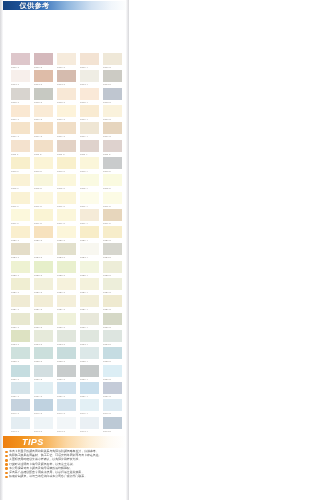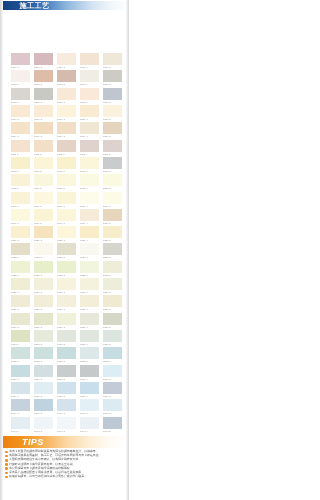--- a/index.html
+++ b/index.html
@@ -42,21 +42,21 @@
 <body>
 
 <div class="page">
   <div class="edgeL"></div>
   <div class="edgeR"></div>
 
   <div class="banner"></div>
   <div class="logo">
     
   </div>
-  <div class="btitle">施工工艺</div>
+  <div class="btitle">仅供参考</div>
 
   <div class="hero">
     <svg width="123" height="40" viewBox="0 0 123 40" preserveAspectRatio="none"></svg>
   </div>
 
   <div class="grid" id="grid">
       <div class="row">
         <div class="cell">
           <div class="sw" style="background: rgb(222, 199, 203);"></div>
           <div class="lbl">8101-1</div>

